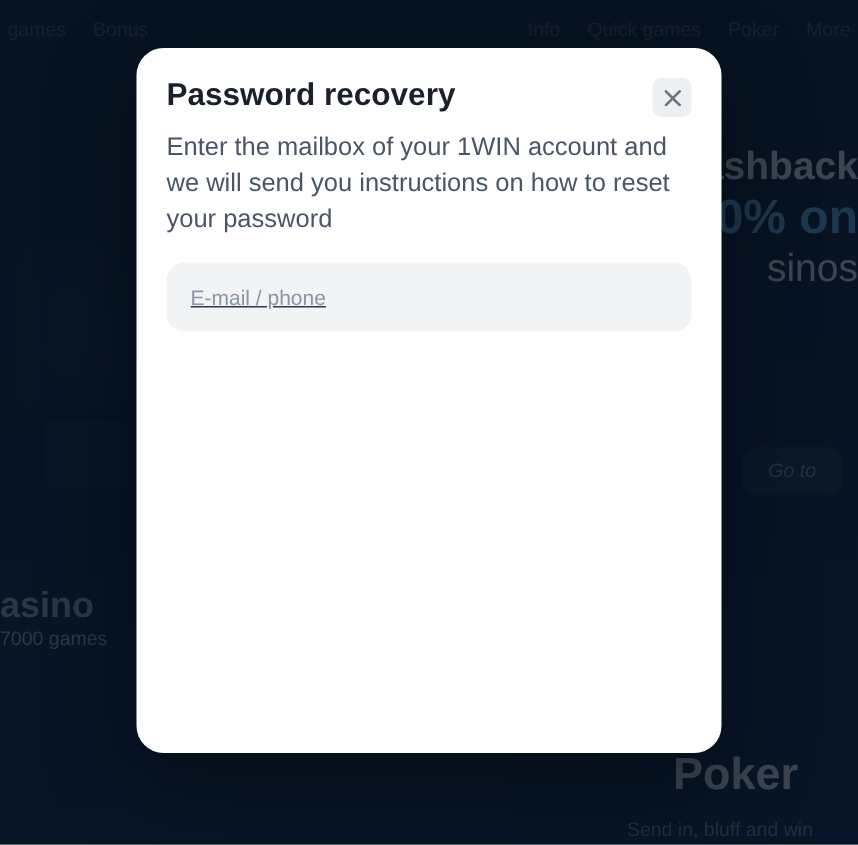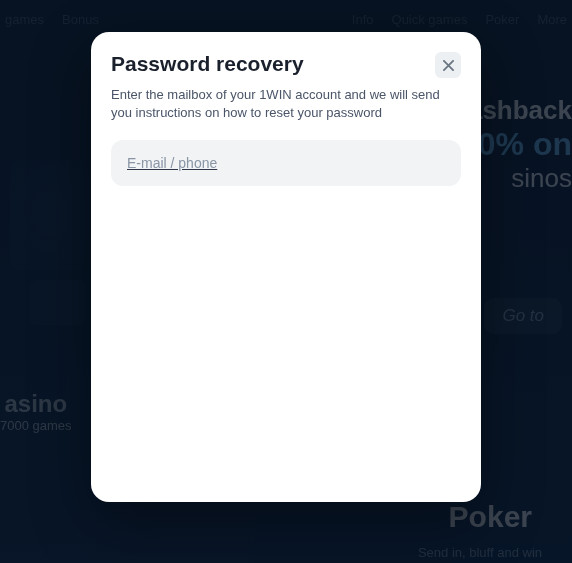--- a/index.html
+++ b/index.html
@@ -56,21 +56,21 @@
     .bg-promo-line3 { font-size: 26px; font-weight: 400; }
     
     .bg-casino {
       position: absolute;
       left: 0;
       top: 390px;
       color: #d0d0d0;
       opacity: 0.5;
     }
     
-    .bg-casino-title { font-size: 24px; font-weight: 700; text-align: center; }
+    .bg-casino-title { font-size: 24px; font-weight: 700; }
     .bg-casino-sub { font-size: 13px; }
     
     .bg-poker {
       position: absolute;
       right: 40px;
       top: 500px;
       color: #d0d0d0;
       opacity: 0.7;
       font-size: 30px;
       font-weight: 800;
@@ -86,21 +86,21 @@
     }
     
     .bg-button {
       position: absolute;
       right: 10px;
       top: 298px;
       background: rgba(255,255,255,0.08);
       border-radius: 10px;
       padding: 8px 18px;
       color: #8a9aaa;
-      font-size: 17px;
+      font-size: 13px;
       opacity: 0.6;
       font-style: italic;
     }
     
     .overlay {
       position: absolute;
       top: 0;
       left: 0;
       width: 100%;
       height: 100%;
@@ -147,21 +147,21 @@
       cursor: pointer;
       border: none;
     }
     
     .close-btn svg {
       width: 11px;
       height: 11px;
     }
     
     .modal-description {
-      font-size: 13px;
+      font-size: 17px;
       color: #4a5568;
       line-height: 1.4;
       margin-bottom: 18px;
     }
     
     .input-field {
       width: 100%;
       height: 46px;
       background: #f1f3f5;
       border: none;

